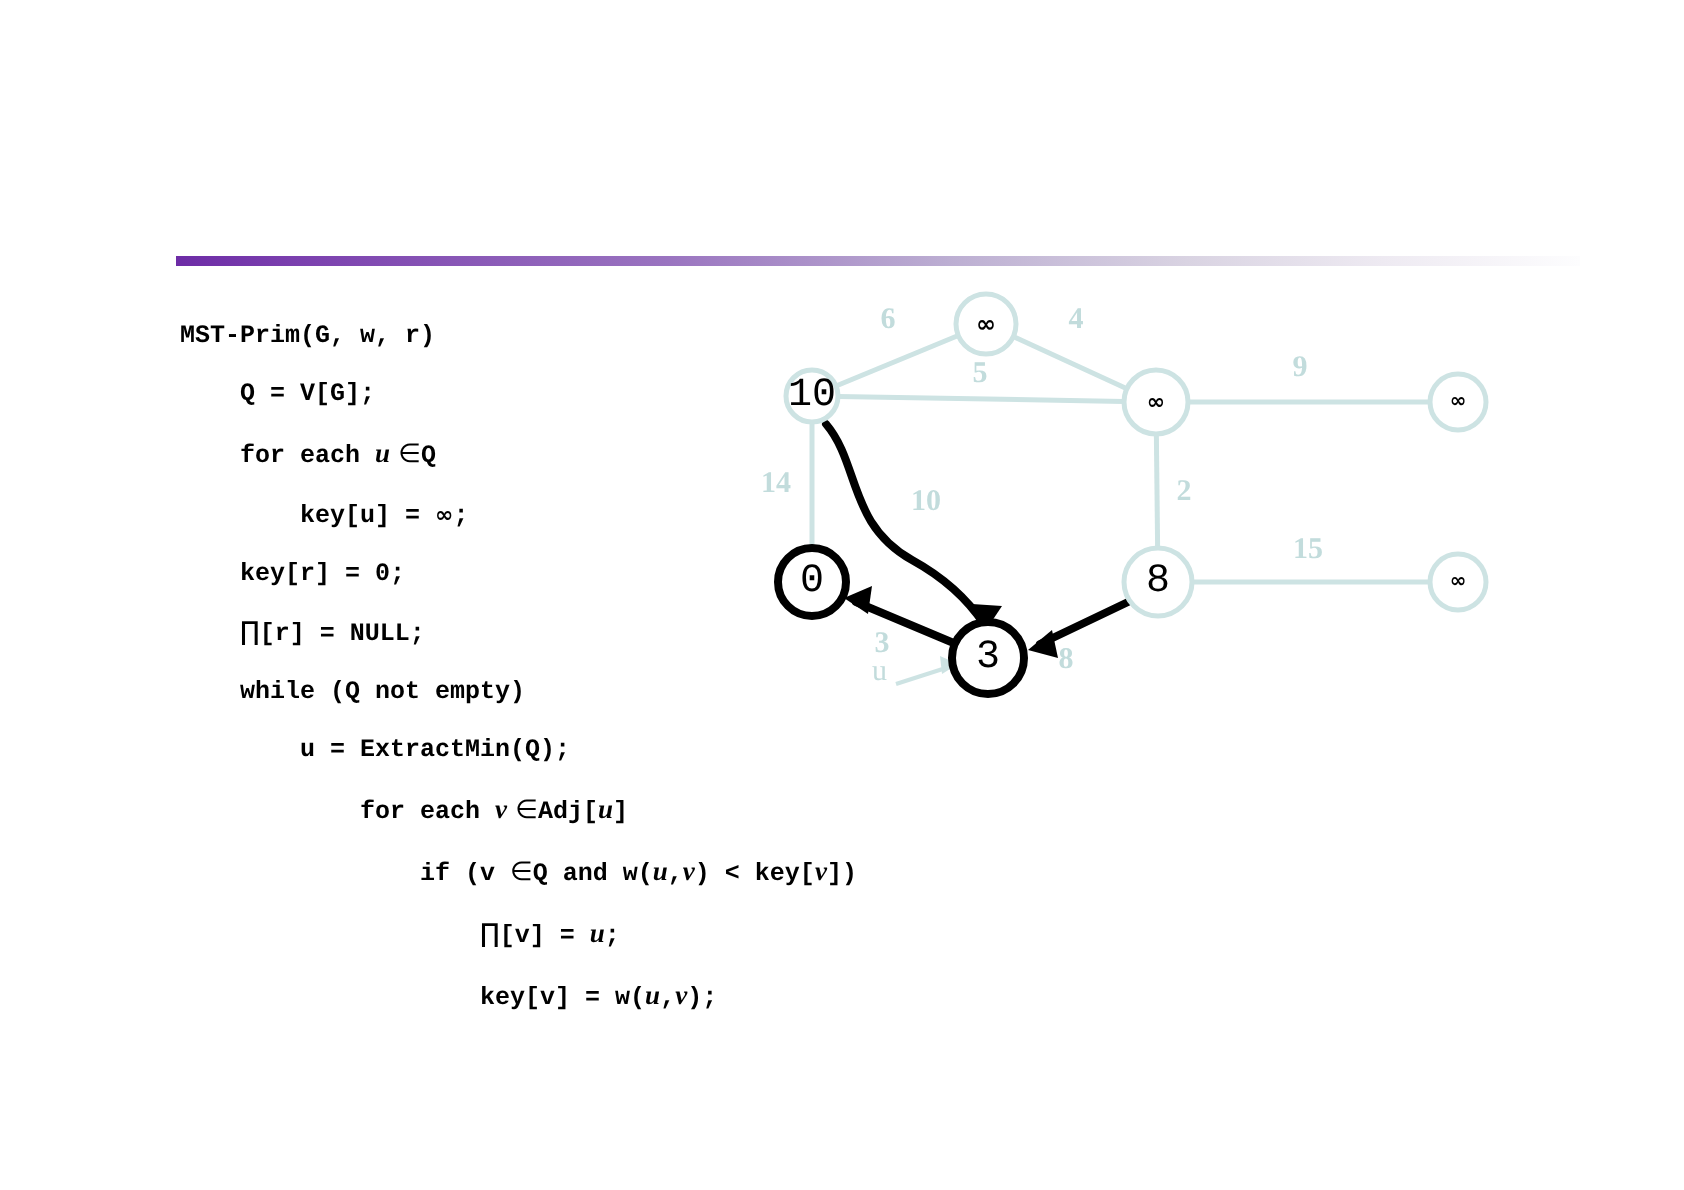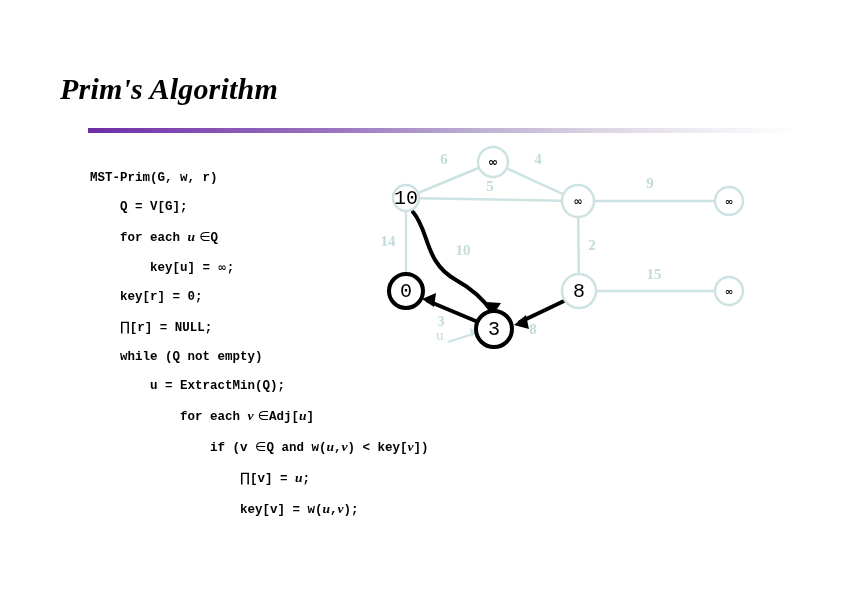--- a/index.html
+++ b/index.html
@@ -50,21 +50,21 @@
       #bcaed2 55%,
       #d9d3e2 72%,
       #eeeaf2 86%,
       #fdfdfe 100%);
   }
 
   
   #code {
     position: absolute;
     left: 90px;
-    top: 164px;
+    top: 154px;
     font-family: "Liberation Mono", "DejaVu Sans Mono", monospace;
     font-size: 12.5px;
     font-weight: bold;
     color: #000000;
     line-height: 29px;
     white-space: pre;
   }
   #code .ln { display: block; white-space: pre; }
   #code i {
     font-style: italic;
@@ -91,21 +91,20 @@
     width: 470px;
     height: 230px;
   }
   #graph svg { display: block; }
 </style>
 </head>
 <body>
 
 <div id="slide">
 
-  <div id="title">Prim's Algorithm</div>
 
   <div id="rule"></div>
 
   <div id="code"><div class="ln"><span>MST-Prim(G, w, r)</span></div><div class="ln">    <span>Q = V[G];</span></div><div class="ln">    <span>for each </span><i>u</i><span class="sym"> ∈</span><span>Q</span></div><div class="ln">        <span>key[u] = </span><span class="inf">∞</span><span>;</span></div><div class="ln">    <span>key[r] = 0;</span></div><div class="ln">    <span class="sym">∏</span><span>[r] = NULL;</span></div><div class="ln">    <span>while (Q not empty)</span></div><div class="ln">        <span>u = ExtractMin(Q);</span></div><div class="ln">            <span>for each </span><i>v</i><span class="sym"> ∈</span><span>Adj[</span><i>u</i><span>]</span></div><div class="ln">                <span>if (v </span><span class="sym">∈</span><span>Q and w(</span><i>u</i><span>,</span><i>v</i><span>) &lt; key[</span><i>v</i><span>])</span></div><div class="ln">                    <span class="sym">∏</span><span>[v] = </span><i>u</i><span>;</span></div><div class="ln">                    <span>key[v] = w(</span><i>u</i><span>,</span><i>v</i><span>);</span></div></div>
 
   <div id="graph">
     <svg width="470" height="230" viewBox="0 0 470 230">
       <g id="svg-edges">
           <line x1="58.01221882148458" y1="53.029426694558104" x2="119.13974751367164" y2="27.735276890894497" stroke="#cde3e3" stroke-width="2.5"></line>
           <line x1="146.63343990859016" y1="28.25534301688254" x2="203.45766409750382" y2="54.32763411532529" stroke="#cde3e3" stroke-width="2.5"></line>

